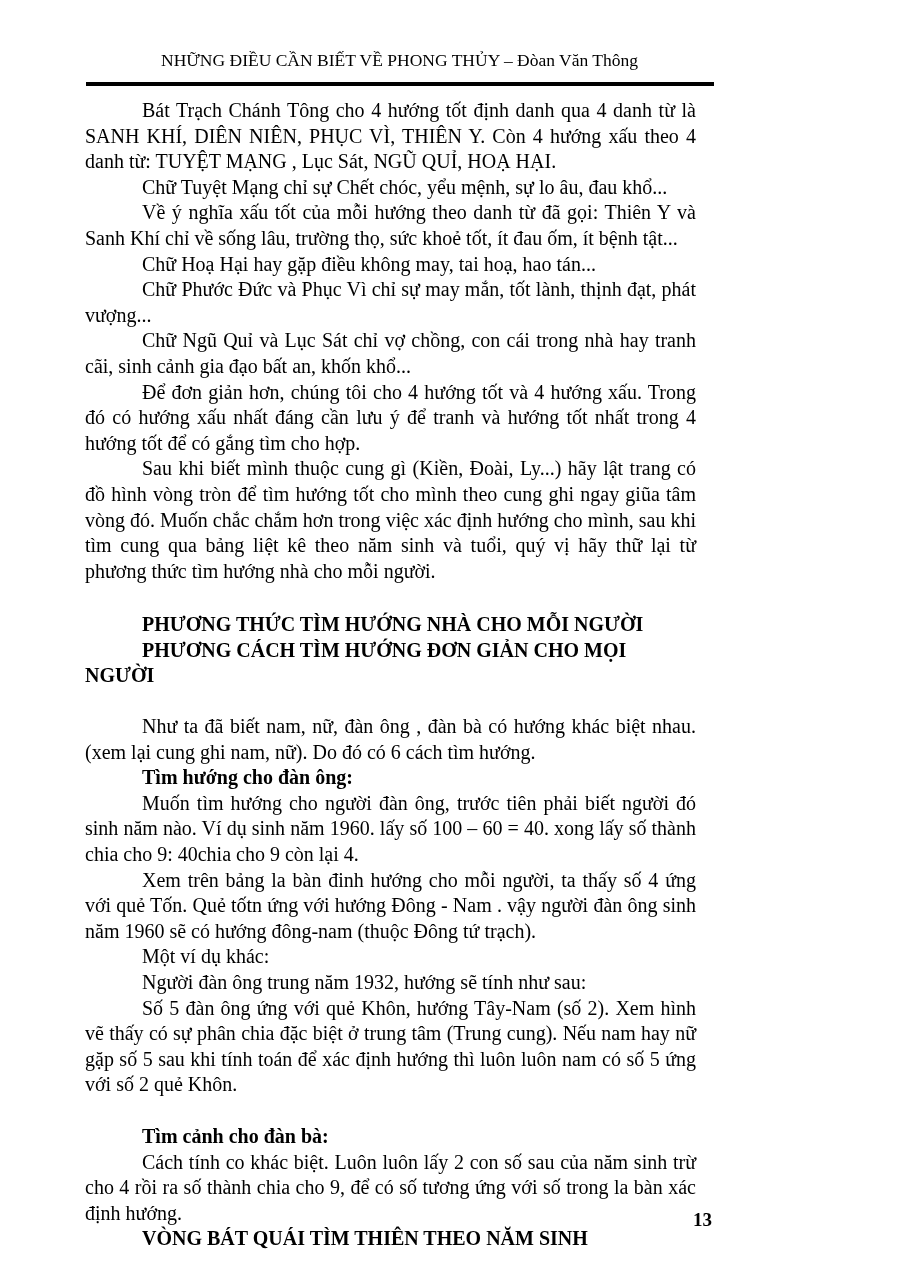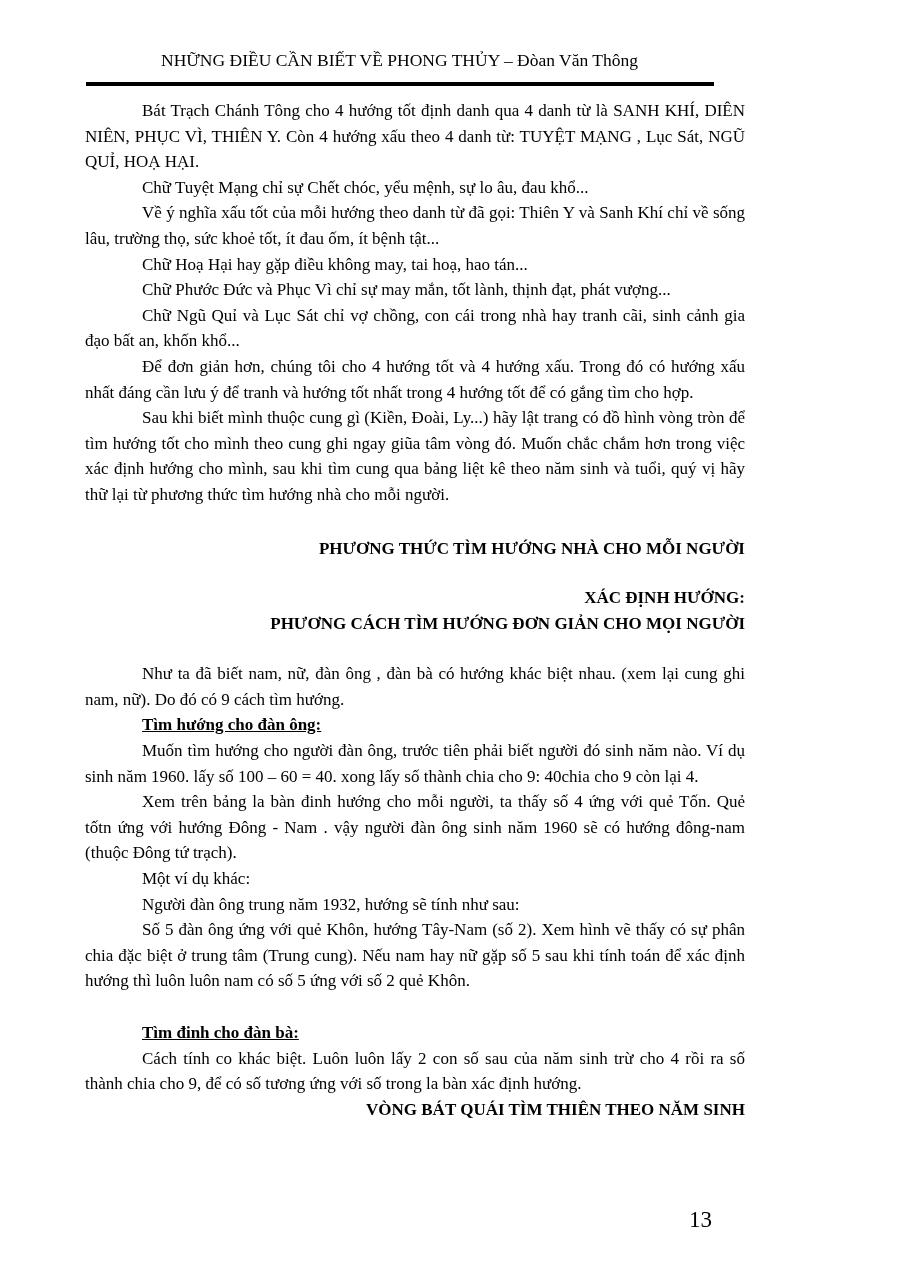--- a/index.html
+++ b/index.html
@@ -23,52 +23,52 @@
     font-size: 17.5px;
     font-weight: normal;
     line-height: 24px;
   }
   .header-rule {
     margin: 10px 85px 0 86px;
     height: 4px;
     background: #000000;
   }
   .content {
-    margin: 12px 54px 0 85px;
-    font-size: 17px;
+    margin: 12px 103px 0 85px;
+    font-size: 20px;
     line-height: 25.6px;
     text-align: justify;
   }
   .content p {
     margin: 0;
     padding: 0;
     text-indent: 57px;
   }
   .content p.bold {
     font-weight: bold;
-    text-decoration: underline;
   }
   .content p.title {
     font-weight: bold;
-    text-align: right;
+    text-align: left;
   }
   .content p.short {
     text-align: left;
   }
   
   .gap-section { margin-top: 28px !important; }
   .gap-line    { margin-top: 24px !important; }
   .gap-para    { margin-top: 25px !important; }
   .gap-sub     { margin-top: 26px !important; }
   .footer-page-number {
     position: absolute;
     right: 87px;
     bottom: 56px;
-    font-size: 23px;
+    font-size: 19px;
     line-height: 20px;
+    font-weight: bold;
   }
 </style>
 </head>
 <body>
 
 <div class="page">
 
   <p class="header-title">NHỮNG ĐIỀU CẦN BIẾT VỀ PHONG THỦY – Đòan Văn Thông</p>
   <div class="header-rule"></div>
 
@@ -76,31 +76,30 @@
     <p>Bát Trạch Chánh Tông cho 4 hướng tốt định danh qua 4 danh từ là SANH KHÍ, DIÊN NIÊN, PHỤC VÌ, THIÊN Y. Còn 4 hướng xấu theo 4 danh từ: TUYỆT MẠNG , Lục Sát, NGŨ QUỈ, HOẠ HẠI.</p>
     <p>Chữ Tuyệt Mạng chỉ sự Chết chóc, yểu mệnh, sự lo âu, đau khổ...</p>
     <p>Về ý nghĩa xấu tốt của mỗi hướng theo danh từ đã gọi: Thiên Y và Sanh Khí chỉ về sống lâu, trường thọ, sức khoẻ tốt, ít đau ốm, ít bệnh tật...</p>
     <p>Chữ Hoạ Hại hay gặp điều không may, tai hoạ, hao tán...</p>
     <p>Chữ Phước Đức và Phục Vì chỉ sự may mắn, tốt lành, thịnh đạt, phát vượng...</p>
     <p>Chữ Ngũ Quỉ và Lục Sát chỉ vợ chồng, con cái trong nhà hay tranh cãi, sinh cảnh gia đạo bất an, khốn khổ...</p>
     <p>Để đơn giản hơn, chúng tôi cho 4 hướng tốt và 4 hướng xấu. Trong đó có hướng xấu nhất đáng cần lưu ý để tranh và hướng tốt nhất trong 4 hướng tốt để có gắng tìm cho hợp.</p>
     <p>Sau khi biết mình thuộc cung gì (Kiền, Đoài, Ly...) hãy lật trang có đồ hình vòng tròn để tìm hướng tốt cho mình theo cung ghi ngay giũa tâm vòng đó. Muốn chắc chắm hơn trong việc xác định hướng cho mình, sau khi tìm cung qua bảng liệt kê theo năm sinh và tuổi, quý vị hãy thữ lại từ phương thức tìm hướng nhà cho mỗi người.</p>
 
     <p class="title gap-section">PHƯƠNG THỨC TÌM HƯỚNG NHÀ CHO MỖI NGƯỜI</p>
-    <p class="title gap-line">XÁC ĐỊNH HƯỚNG:</p>
     <p class="title">PHƯƠNG CÁCH TÌM HƯỚNG ĐƠN GIẢN CHO MỌI NGƯỜI</p>
 
-    <p class="gap-para">Như ta đã biết nam, nữ, đàn ông , đàn bà có hướng khác biệt nhau. (xem lại cung ghi nam, nữ). Do đó có 9 cách tìm hướng.</p>
+    <p class="gap-para">Như ta đã biết nam, nữ, đàn ông , đàn bà có hướng khác biệt nhau. (xem lại cung ghi nam, nữ). Do đó có 6 cách tìm hướng.</p>
     <p class="bold short">Tìm hướng cho đàn ông:</p>
     <p>Muốn tìm hướng cho người đàn ông, trước tiên phải biết người đó sinh năm nào. Ví dụ sinh năm 1960. lấy số 100 – 60 = 40. xong lấy số thành chia cho 9: 40chia cho 9 còn lại 4.</p>
     <p>Xem trên bảng la bàn đinh hướng cho mỗi người, ta thấy số 4 ứng với quẻ Tốn. Quẻ tốtn ứng với hướng Đông - Nam . vậy người đàn ông sinh năm 1960 sẽ có hướng đông-nam (thuộc Đông tứ trạch).</p>
     <p class="short">Một ví dụ khác:</p>
     <p class="short">Người đàn ông trung năm 1932, hướng sẽ tính như sau:</p>
     <p>Số 5 đàn ông ứng với quẻ Khôn, hướng Tây-Nam (số 2). Xem hình vẽ thấy có sự phân chia đặc biệt ở trung tâm (Trung cung). Nếu nam hay nữ gặp số 5 sau khi tính toán để xác định hướng thì luôn luôn nam có số 5 ứng với số 2 quẻ Khôn.</p>
 
-    <p class="bold short gap-sub">Tìm đinh cho đàn bà:</p>
+    <p class="bold short gap-sub">Tìm cảnh cho đàn bà:</p>
     <p>Cách tính co khác biệt. Luôn luôn lấy 2 con số sau của năm sinh trừ cho 4 rồi ra số thành chia cho 9, để có số tương ứng với số trong la bàn xác định hướng.</p>
     <p class="title">VÒNG BÁT QUÁI TÌM THIÊN THEO NĂM SINH</p>
   </div>
 
   <div class="footer-page-number">13</div>
 
 </div>
 
 </body></html>

